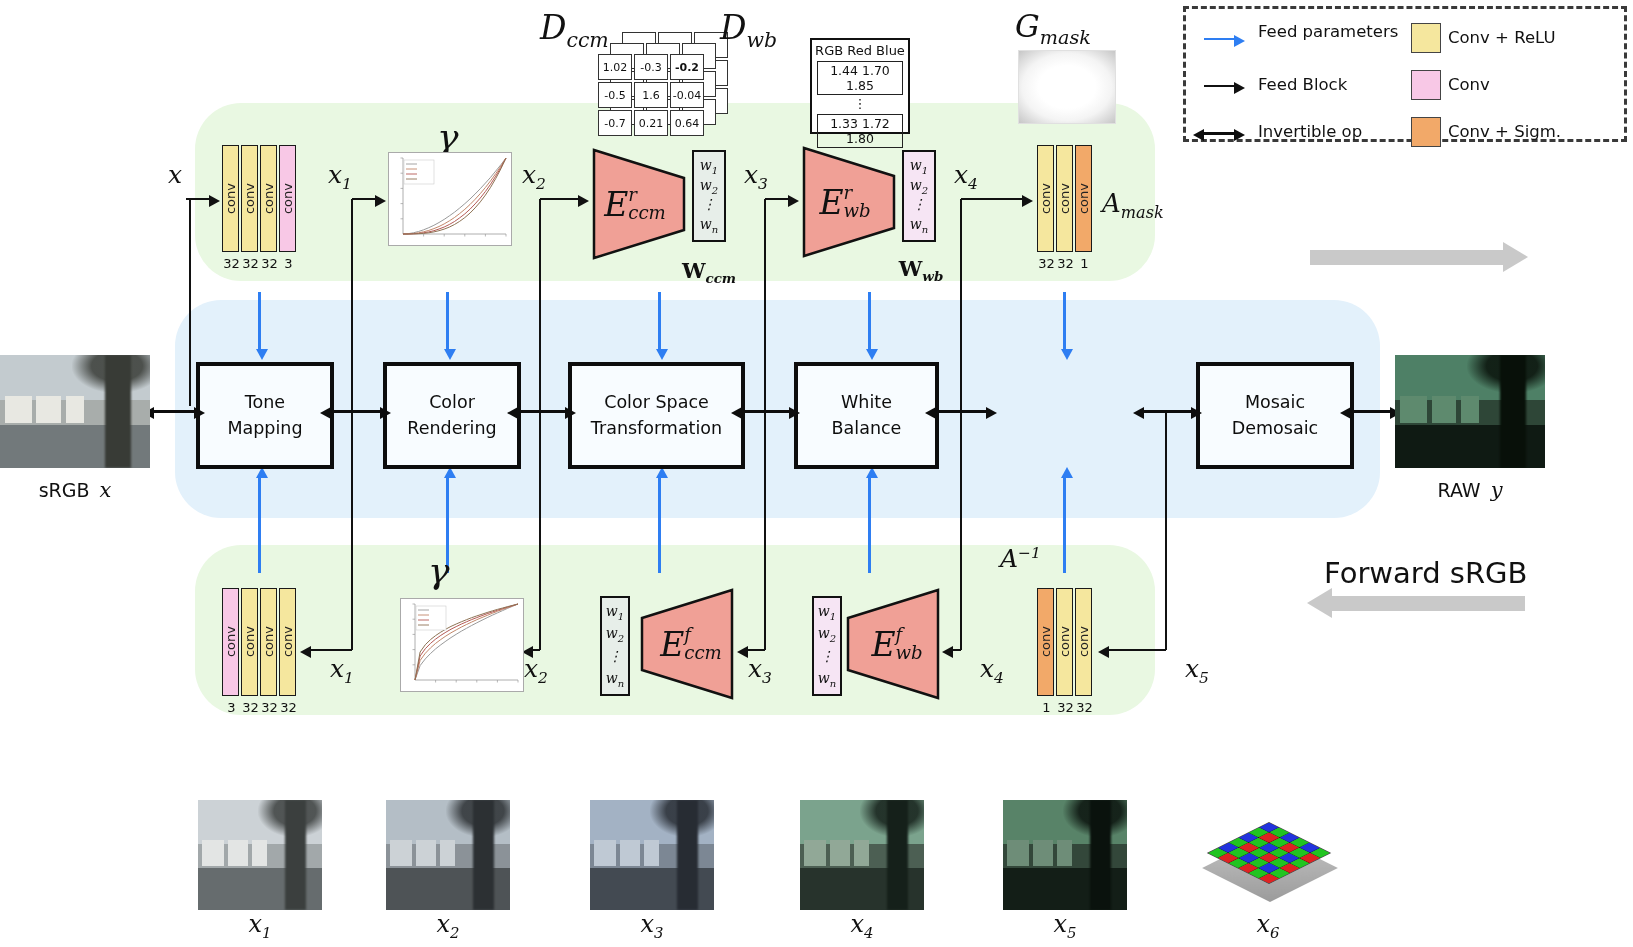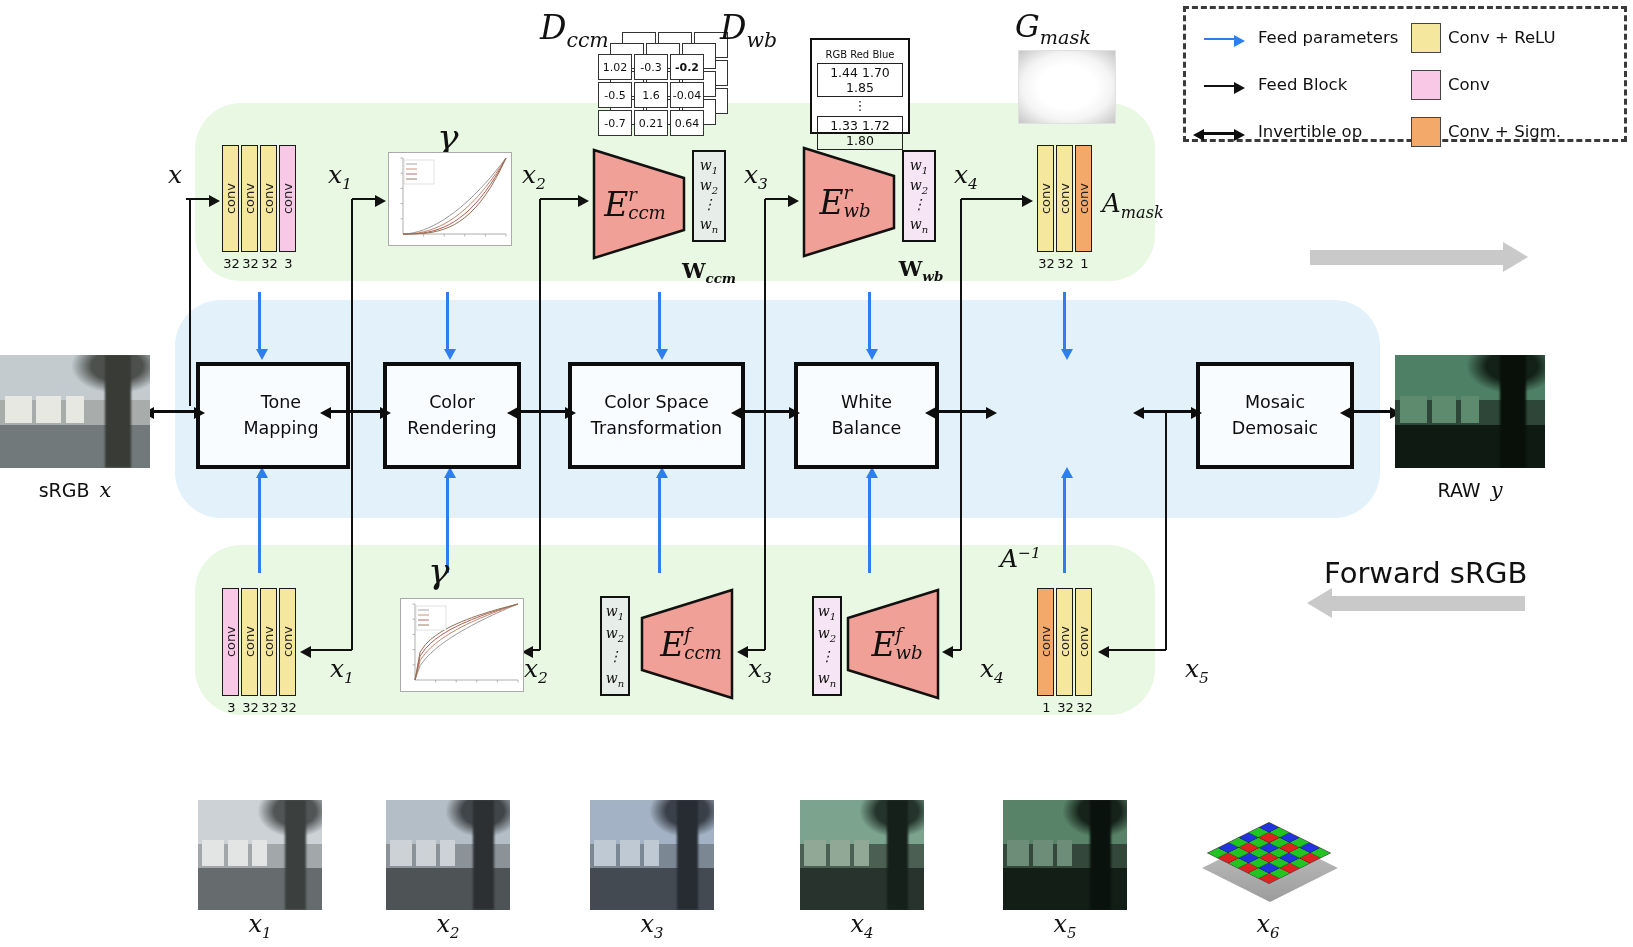--- a/index.html
+++ b/index.html
@@ -63,21 +63,21 @@
   .wv sub{font-size:10px;}
 
   
   .enc-label{position:absolute;display:flex;align-items:center;justify-content:center;font-size:33px;}
 
   
   .plot{position:absolute;background:#fff;border:1px solid #aaa;}
 
   
   .dwb{position:absolute;background:#fff;border:2px solid #111;text-align:center;box-sizing:border-box;}
-  .dwb .hdr{font-size:10px;margin-top:9px;}
+  .dwb .hdr{font-size:13px;margin-top:3px;}
   .dwb .row{border:1.5px solid #222;margin:3px 5px 0 5px;font-size:12.5px;padding:1px 0;}
   .dwb .dots{font-size:13px;line-height:1.05;margin-top:2px;}
 
   
   .mcell{position:absolute;width:34px;height:26px;background:#fff;border:1.6px solid #333;font-size:11px;
          display:flex;align-items:center;justify-content:center;color:#111;box-sizing:border-box;}
 
   
   .gmask-square{position:absolute;background:radial-gradient(ellipse at center,#ffffff 42%,#f4f4f4 66%,#c6c6c6 100%);border:1px solid #e0e0e0;}
 
@@ -125,21 +125,21 @@
 <body>
 
 <div class="canvas">
 
   <div class="band band-green" style="left:195px;top:103px;width:960px;height:178px;"></div>
   <div class="band band-blue" style="left:175px;top:300px;width:1205px;height:218px;"></div>
   <div class="band band-green" style="left:195px;top:545px;width:960px;height:170px;"></div>
 
   <div class="legend-box">
     <div class="har blue" style="left:18px;top:28.75px;width:30px;"></div>
-    <div class="legend-label" style="left:72px;top:19px;">Feed parameters</div>
+    <div class="legend-label" style="left:72px;top:13px;">Feed parameters</div>
     <div class="swatch" style="left: 225px; top: 14px; background: rgb(245, 231, 158);"></div>
     <div class="legend-label" style="left:262px;top:19px;">Conv + ReLU</div>
 
     <div class="har" style="left:18px;top:75.75px;width:30px;"></div>
     <div class="legend-label" style="left:72px;top:66px;">Feed Block</div>
     <div class="swatch" style="left: 225px; top: 61px; background: rgb(248, 200, 230);"></div>
     <div class="legend-label" style="left:262px;top:66px;">Conv</div>
 
     <div class="dbl" style="left:17px;top:122.5px;width:32px;"></div>
     <div class="legend-label" style="left:72px;top:113px;">Invertible op</div>
@@ -335,21 +335,21 @@
     </div>
   <div class="sizes" style="left:1037px;top:256px;">
     <span>32</span>
       <span>32</span>
       <span>1</span>
   </div>
   <div class="mathlbl" style="left:1102px;top:188px;font-size:26px;">
     <span>A</span><sub>mask</sub>
   </div>
 
-  <div class="block" style="left:196px;top:362px;width:130px;height:99px;padding-left:16px;">
+  <div class="block" style="left:196px;top:362px;width:130px;height:99px;">
     <div><span>Tone</span><br><span>Mapping</span></div>
   </div>
   <div class="block" style="left:383px;top:362px;width:130px;height:99px;">
     <div><span>Color</span><br><span>Rendering</span></div>
   </div>
   <div class="block" style="left:568px;top:362px;width:169px;height:99px;">
     <div><span>Color Space</span><br><span>Transformation</span></div>
   </div>
   <div class="block" style="left:794px;top:362px;width:137px;height:99px;">
     <div><span>White</span><br><span>Balance</span></div>

